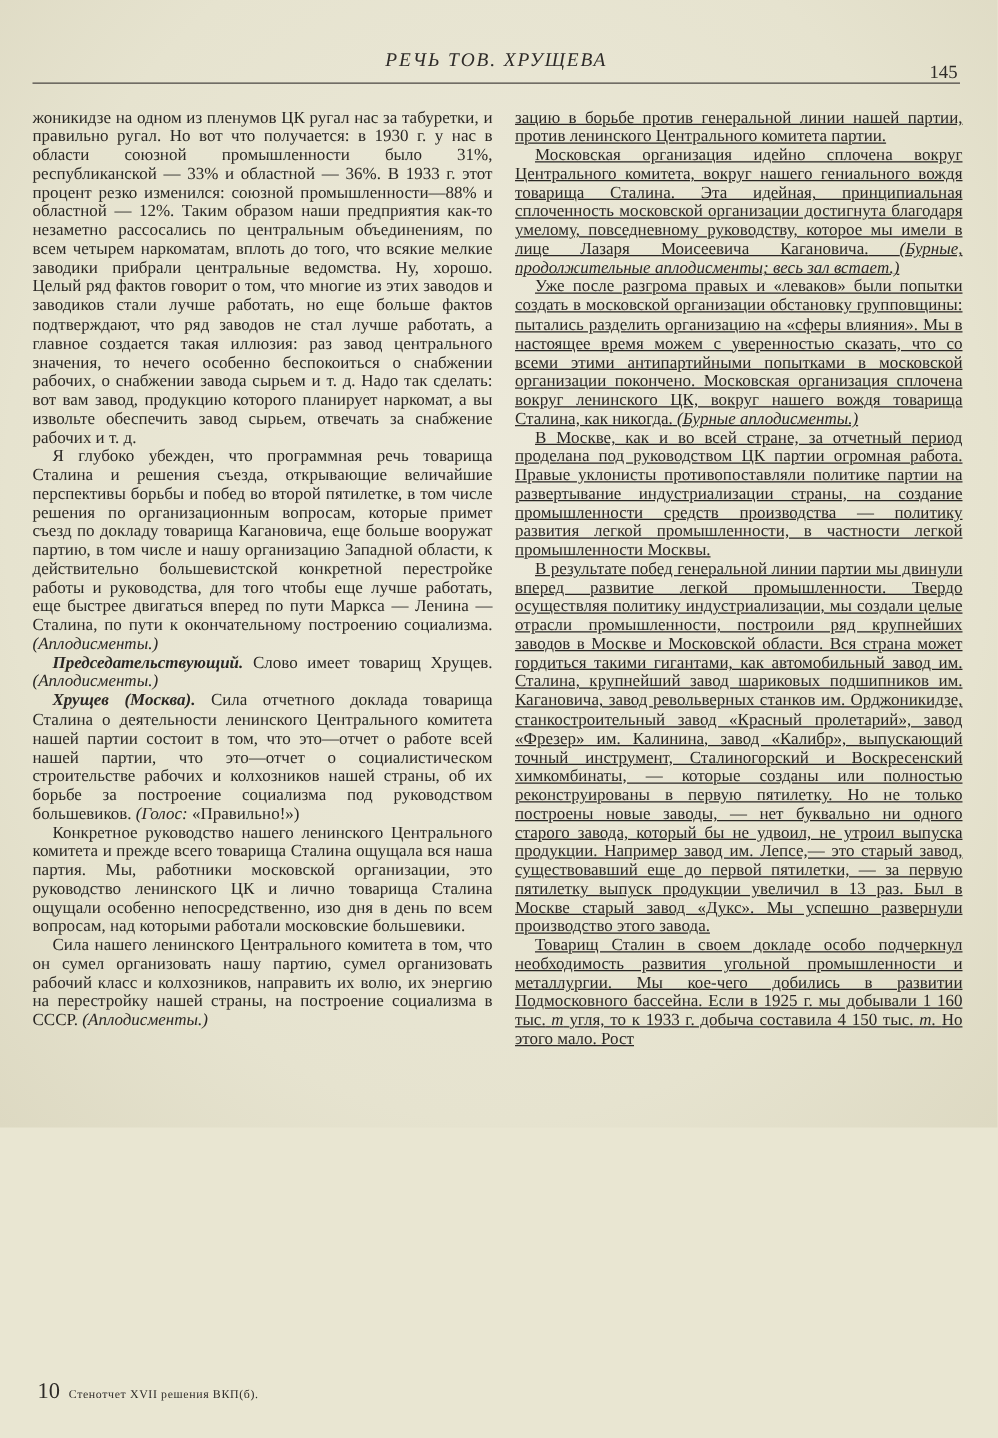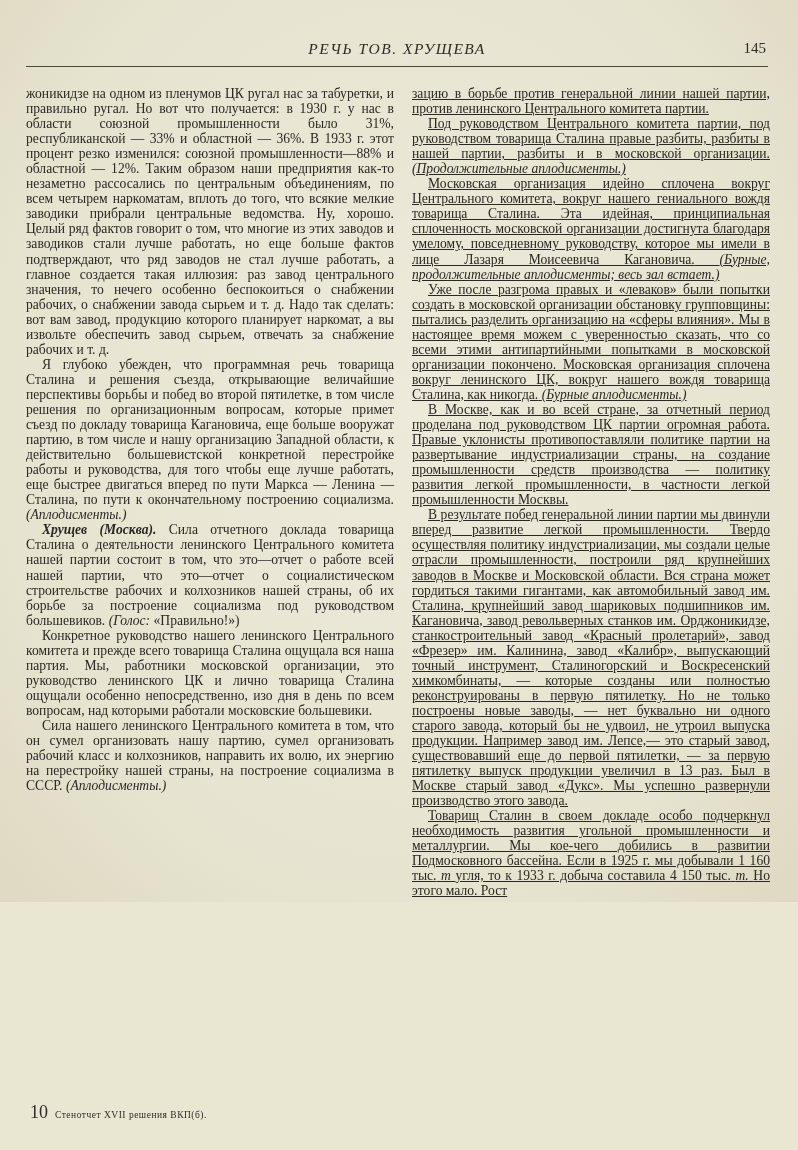--- a/index.html
+++ b/index.html
@@ -15,21 +15,21 @@
     background: radial-gradient(ellipse at 50% 45%, #edeadb 0%, #e6e3cf 70%, #ddd9c2 100%);
   }
   .running-head {
     position: absolute; left: 26px; top: 40px; width: 742px; height: 22px;
   }
   .running-title {
     position: absolute; left: 0; right: 0; top: 0; text-align: center;
     font-style: italic; font-size: 15.5px; letter-spacing: 1.5px; color: #2e2b28;
   }
   .page-number {
-    position: absolute; right: 2px; top: 0; font-size: 15px; color: #2e2b28;
+    position: absolute; right: 2px; top: 10px; font-size: 15px; color: #2e2b28;
   }
   .head-rule {
     position: absolute; left: 26px; top: 66px; width: 742px; height: 0;
     border-top: 1.5px solid #4a4642;
   }
   .column {
     position: absolute; top: 86px;
     font-size: 13.6px; line-height: 15.05px;
     text-align: justify;
   }
@@ -52,28 +52,28 @@
 
   <div class="running-head">
     <div class="running-title">РЕЧЬ ТОВ. ХРУЩЕВА</div>
     <div class="page-number">145</div>
   </div>
   <div class="head-rule"></div>
 
   <div class="column col-left">
     <p>жоникидзе на одном из пленумов ЦК ругал нас за табуретки, и правильно ругал. Но вот что получается: в 1930 г. у нас в области союзной промышленности было 31%, республиканской — 33% и областной — 36%. В 1933 г. этот процент резко изменился: союзной промышленности—88% и областной — 12%. Таким образом наши предприятия как-то незаметно рассосались по центральным объединениям, по всем четырем наркоматам, вплоть до того, что всякие мелкие заводики прибрали центральные ведомства. Ну, хорошо. Целый ряд фактов говорит о том, что многие из этих заводов и заводиков стали лучше работать, но еще больше фактов подтверждают, что ряд заводов не стал лучше работать, а главное создается такая иллюзия: раз завод центрального значения, то нечего особенно беспокоиться о снабжении рабочих, о снабжении завода сырьем и т. д. Надо так сделать: вот вам завод, продукцию которого планирует наркомат, а вы извольте обеспечить завод сырьем, отвечать за снабжение рабочих и т. д.</p>
     <p class="indent"><span>Я глубоко убежден, что программная речь товарища Сталина и решения съезда, открывающие величайшие перспективы борьбы и побед во второй пятилетке, в том числе решения по организационным вопросам, которые примет съезд по докладу товарища Кагановича, еще больше вооружат партию, в том числе и нашу организацию Западной области, к действительно большевистской конкретной перестройке работы и руководства, для того чтобы еще лучше работать, еще быстрее двигаться вперед по пути Маркса — Ленина — Сталина, по пути к окончательному построению социализма.</span> <span class="ital">(Аплодисменты.)</span></p>
+    <p class="indent"><span class="bold-ital">Председательствующий.</span> <span>Слово имеет товарищ Хрущев.</span> <span class="ital">(Аплодисменты.)</span></p>
     <p class="indent"><span class="bold-ital">Хрущев (Москва).</span> <span>Сила отчетного доклада товарища Сталина о деятельности ленинского Центрального комитета нашей партии состоит в том, что это—отчет о работе всей нашей партии, что это—отчет о социалистическом строительстве рабочих и колхозников нашей страны, об их борьбе за построение социализма под руководством большевиков.</span> <span class="ital">(Голос:</span> <span>«Правильно!»)</span></p>
     <p class="indent">Конкретное руководство нашего ленинского Центрального комитета и прежде всего товарища Сталина ощущала вся наша партия. Мы, работники московской организации, это руководство ленинского ЦК и лично товарища Сталина ощущали особенно непосредственно, изо дня в день по всем вопросам, над которыми работали московские большевики.</p>
     <p class="indent"><span>Сила нашего ленинского Центрального комитета в том, что он сумел организовать нашу партию, сумел организовать рабочий класс и колхозников, направить их волю, их энергию на перестройку нашей страны, на построение социализма в СССР.</span> <span class="ital">(Аплодисменты.)</span></p>
   </div>
 
   <div class="column col-right">
     <p>зацию в борьбе против генеральной линии нашей партии, против ленинского Центрального комитета партии.</p>
-    <p class="indent"><span>Под руководством Центрального комитета партии, под руководством товарища Сталина правые разбиты, разбиты в нашей партии, разбиты и в московской организации.</span> <span class="ital">(Продолжительные аплодисменты.)</span></p>
     <p class="indent"><span>Московская организация идейно сплочена вокруг Центрального комитета, вокруг нашего гениального вождя товарища Сталина. Эта идейная, принципиальная сплоченность московской организации достигнута благодаря умелому, повседневному руководству, которое мы имели в лице Лазаря Моисеевича Кагановича.</span> <span class="ital">(Бурные, продолжительные аплодисменты; весь зал встает.)</span></p>
     <p class="indent"><span>Уже после разгрома правых и «леваков» были попытки создать в московской организации обстановку групповщины: пытались разделить организацию на «сферы влияния». Мы в настоящее время можем с уверенностью сказать, что со всеми этими антипартийными попытками в московской организации покончено. Московская организация сплочена вокруг ленинского ЦК, вокруг нашего вождя товарища Сталина, как никогда.</span> <span class="ital">(Бурные аплодисменты.)</span></p>
     <p class="indent">В Москве, как и во всей стране, за отчетный период проделана под руководством ЦК партии огромная работа. Правые уклонисты противопоставляли политике партии на развертывание индустриализации страны, на создание промышленности средств производства — политику развития легкой промышленности, в частности легкой промышленности Москвы.</p>
     <p class="indent">В результате побед генеральной линии партии мы двинули вперед развитие легкой промышленности. Твердо осуществляя политику индустриализации, мы создали целые отрасли промышленности, построили ряд крупнейших заводов в Москве и Московской области. Вся страна может гордиться такими гигантами, как автомобильный завод им. Сталина, крупнейший завод шариковых подшипников им. Кагановича, завод револьверных станков им. Орджоникидзе, станкостроительный завод «Красный пролетарий», завод «Фрезер» им. Калинина, завод «Калибр», выпускающий точный инструмент, Сталиногорский и Воскресенский химкомбинаты, — которые созданы или полностью реконструированы в первую пятилетку. Но не только построены новые заводы, — нет буквально ни одного старого завода, который бы не удвоил, не утроил выпуска продукции. Например завод им. Лепсе,— это старый завод, существовавший еще до первой пятилетки, — за первую пятилетку выпуск продукции увеличил в 13 раз. Был в Москве старый завод «Дукс». Мы успешно развернули производство этого завода.</p>
     <p class="indent"><span>Товарищ Сталин в своем докладе особо подчеркнул необходимость развития угольной промышленности и металлургии. Мы кое-чего добились в развитии Подмосковного бассейна. Если в 1925 г. мы добывали 1 160 тыс.</span> <span class="ital">т</span> <span>угля, то к 1933 г. добыча составила 4 150 тыс.</span> <span class="ital">т.</span> <span>Но этого мало. Рост</span></p>
   </div>
 
   <div class="footnote">
     <span class="num">10</span>
     <span class="sig">Стенотчет XVII решения ВКП(б).</span>

